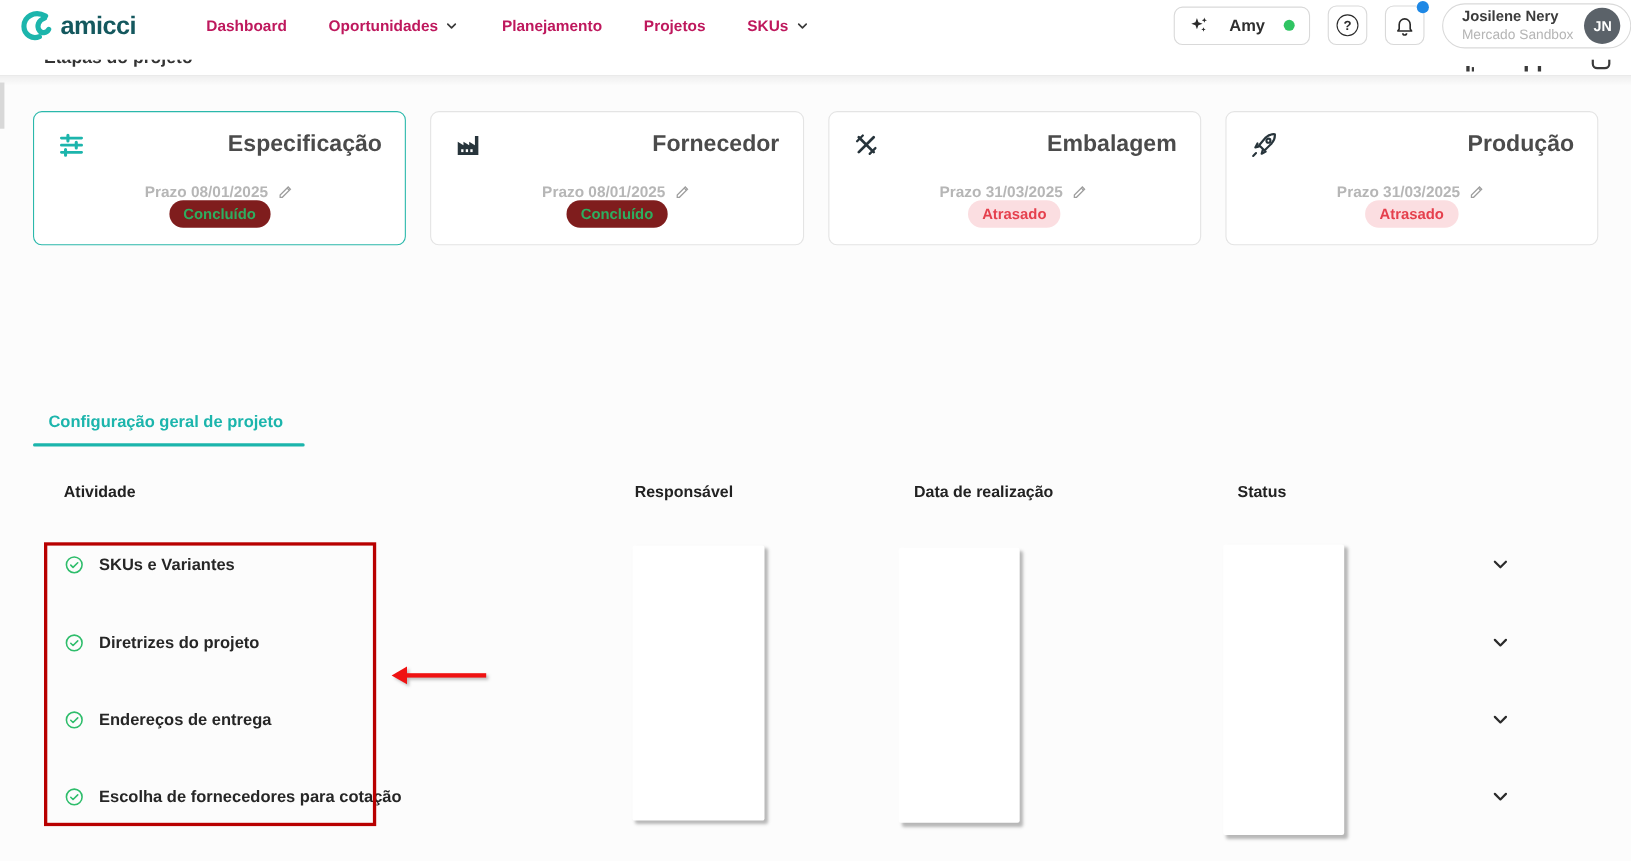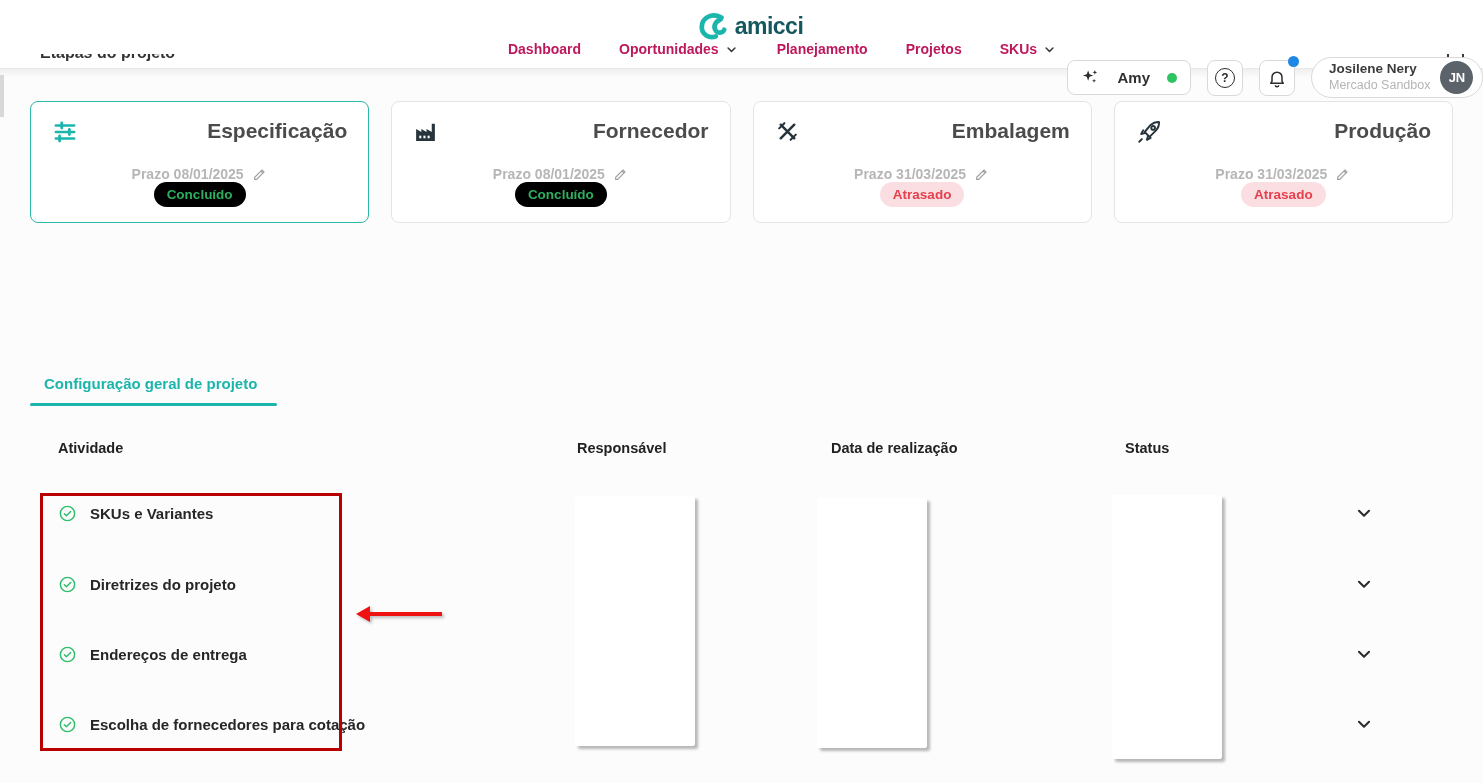--- a/index.html
+++ b/index.html
@@ -5,21 +5,21 @@
   * { margin:0; padding:0; box-sizing:border-box; }
   html,body { background:#fff; }
   .screen {
     position:relative; width:1483px; height:783px; overflow:hidden;
     background:#fff; font-family:"Liberation Sans", sans-serif; color:#2f2f2f;
   }
 
   
   .header {
     position:absolute; top:0; left:8px; right:0; height:54px; background:#fff;
-    display:flex; align-items:center; padding:11px 0 8px 10px; z-index:20;flex-direction:column;
+    display:flex; align-items:center; padding:0 0 8px 10px; z-index:20;
   }
   .brand { display:flex; align-items:center; gap:7px; cursor:pointer; }
   .brand-word { font-size:23px; font-weight:700; color:#14585e; letter-spacing:-0.5px; }
   .nav { display:flex; align-items:center; gap:38px; margin-left:64px; }
   .nav-item { display:flex; align-items:center; gap:5px; font-size:14px; font-weight:600; color:#be185d; cursor:pointer; }
   .hdr-right { display:flex; align-items:center; gap:16px; margin-left:auto; }
   .amy-btn { display:flex; align-items:center; gap:17px; height:35px; padding:0 13px; border:1px solid #d9d9d9; border-radius:8px; background:#fff; cursor:pointer; font-size:15px; font-weight:600; color:#2f2f2f; }
   .amy-dot { width:10px; height:10px; border-radius:50%; background:#2fc462; }
   .sq-btn { position:relative; width:36px; height:36px; border:1px solid #d9d9d9; border-radius:8px; background:#fff; display:flex; align-items:center; justify-content:center; cursor:pointer; }
   .help-circle { width:20px; height:20px; border:1.8px solid #2b2b2b; border-radius:50%; display:flex; align-items:center; justify-content:center; font-size:12px; font-weight:700; color:#2b2b2b; }
@@ -43,21 +43,21 @@
 
   
   .stages { position:absolute; top:32px; left:30px; right:30px; height:122px; display:flex; gap:22px; }
   .stage-card { flex:1; background:#fff; border:1px solid #e4e4e4; border-radius:8px; padding:17px 21px 15px 21px; display:flex; flex-direction:column; justify-content:space-between; cursor:pointer; }
   .stage-card.selected { border:1.5px solid #2bb8ab; }
   .stage-top { display:flex; justify-content:space-between; align-items:flex-start; }
   .stage-title { font-size:21px; font-weight:700; color:#4b4b4b; }
   .stage-bottom { display:flex; justify-content:space-between; align-items:center;flex-direction:column; }
   .deadline { display:flex; align-items:center; gap:8px; font-size:14px; font-weight:600; color:#b6b6b6; }
   .badge { font-size:13.5px; font-weight:600; border-radius:14px; padding:5px 13px; white-space:nowrap; }
-  .badge.success { background:#000000; color:#2eae5f; }
+  .badge.success { background:#7f1d1d; color:#2eae5f; }
   .badge.danger  { background:#fbdee1; color:#e5404d; }
 
   
   .spec-panel { position:absolute; top:182px; left:30px; right:30px; height:72px; background:#fafafa; border:1px solid #ededed; border-radius:8px; }
   .spec-title-row { position:absolute; left:16px; top:14px; display:flex; align-items:center; gap:12px; }
   .spec-title { font-size:16.5px; font-weight:700; color:#3a3a3a; }
   .badge.approved { font-size:13px; padding:4px 12px; }
   .spec-subtitle { position:absolute; left:16px; top:45px; font-size:14px; color:#b8b8b8; }
   .view-btn { position:absolute; right:12px; top:22px; height:29px; display:flex; align-items:center; gap:7px; padding:0 12px; background:#fff; border:1px solid #9edbd7; border-radius:6px; color:#1cb5ac; font-size:14.5px; font-weight:600; cursor:pointer; }
 

